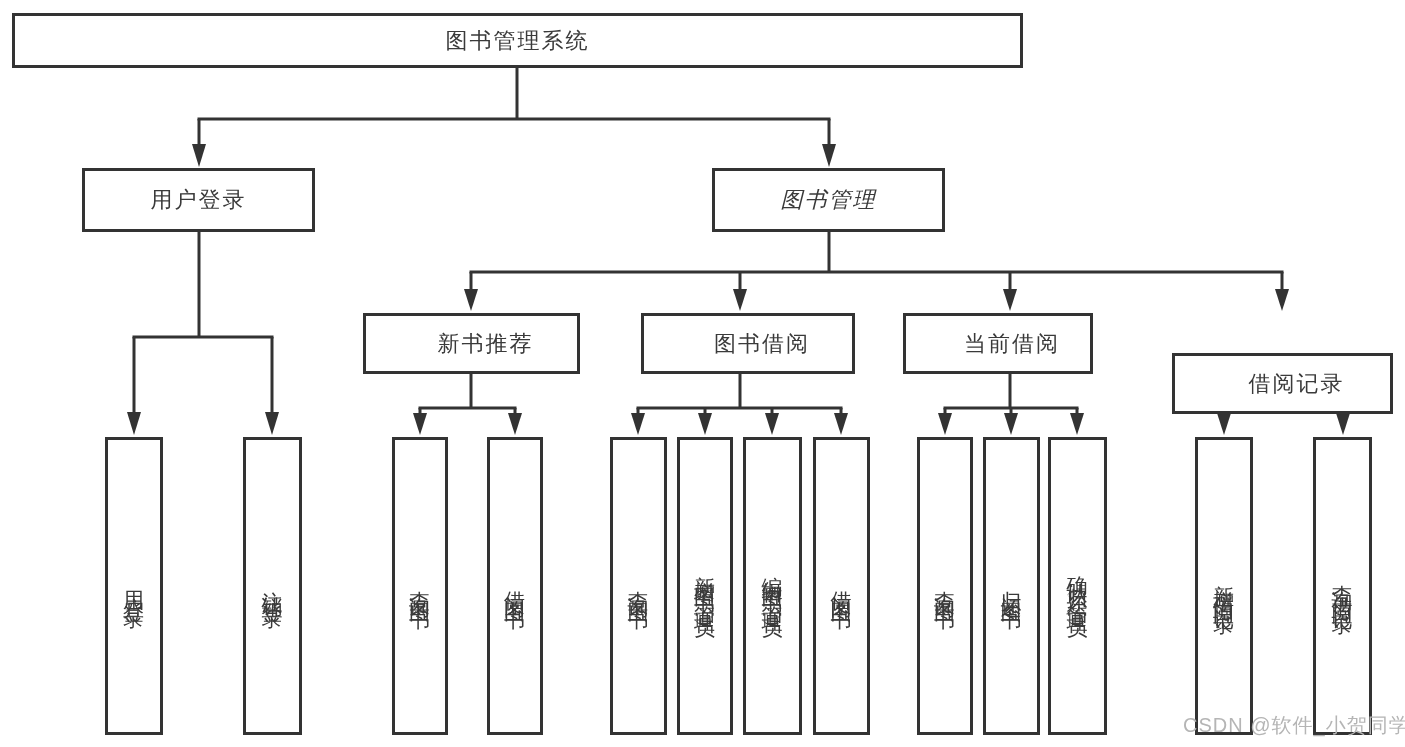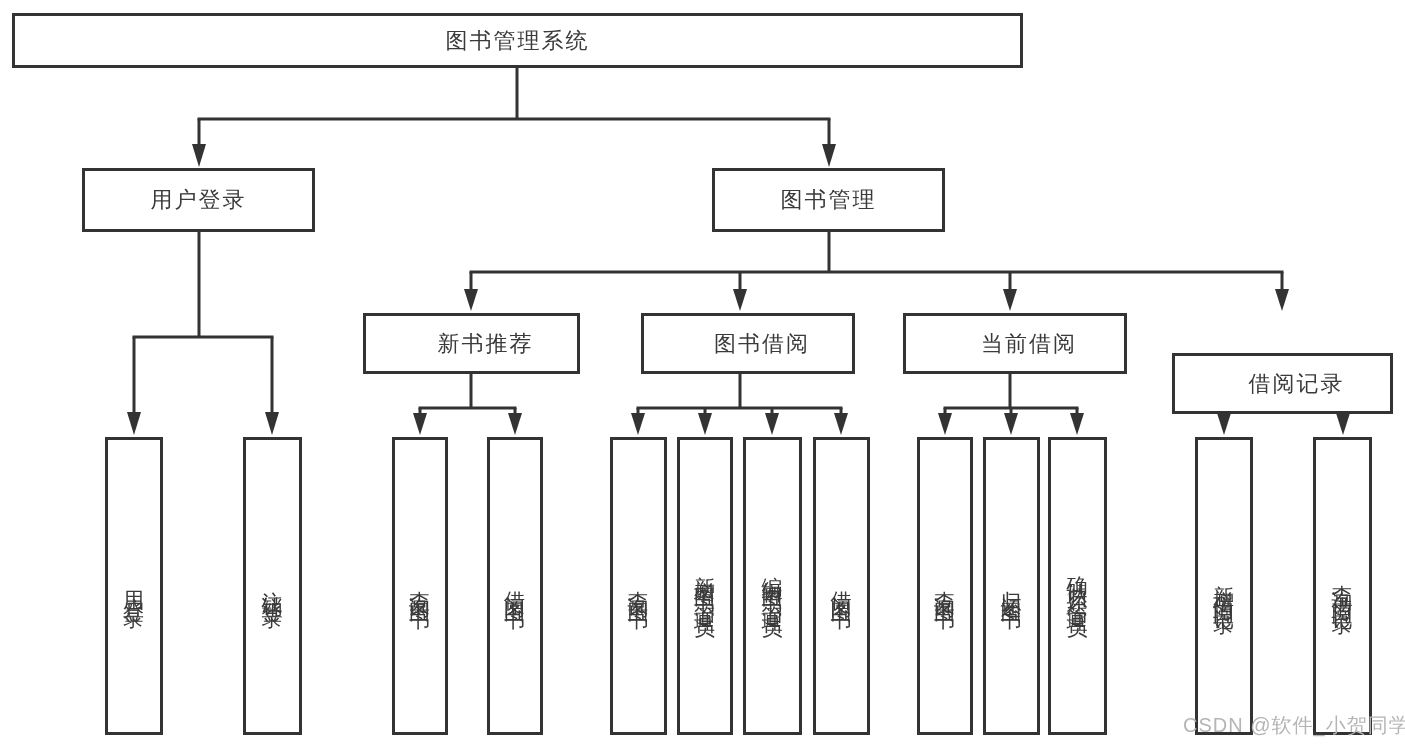--- a/index.html
+++ b/index.html
@@ -34,25 +34,25 @@
     writing-mode: vertical-rl;
     text-orientation: mixed;
     font-size: 21px;
     letter-spacing: 6px;
     line-height: 1;
     white-space: nowrap;
   }
   .root-box    { left: 12px;  top: 13px;  width: 1011px; height: 55px; }
   .lvl2-box    { top: 168px; height: 64px; }
   .b-userlogin { left: 82px;  width: 233px; }
-  .b-bookmgmt  { left: 712px; width: 233px; }
+  .b-bookmgmt  { left: 712px; width: 233px; font-style: italic; }
   .lvl3-box    { top: 313px; height: 61px; padding-left: 28px; }
   .b-newbook   { left: 363px;  width: 217px; }
   .b-borrow    { left: 633px;  width: 214px; margin-left: 8px; }
-  .b-current   { left: 903px;  width: 224px; }
+  .b-current   { left: 903px;  width: 190px; }
   .b-records   { left: 1172px; width: 221px; margin-top: 40px; }
   .col-box     { top: 437px; height: 298px; }
   .c1  { left: 105px;  width: 58px; }
   .c2  { left: 243px;  width: 59px; }
   .c3  { left: 392px;  width: 56px; }
   .c4  { left: 487px;  width: 56px; }
   .c5  { left: 610px;  width: 57px; }
   .c6  { left: 677px;  width: 56px; }
   .c7  { left: 743px;  width: 59px; }
   .c8  { left: 813px;  width: 57px; }

